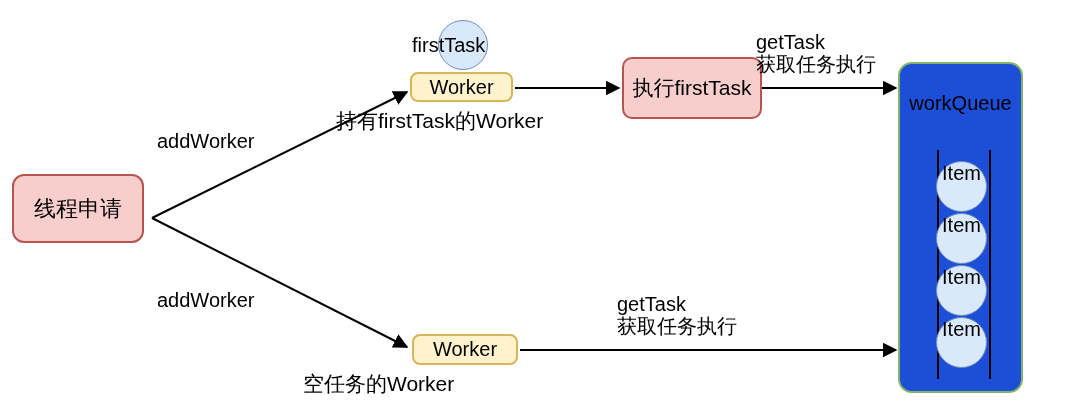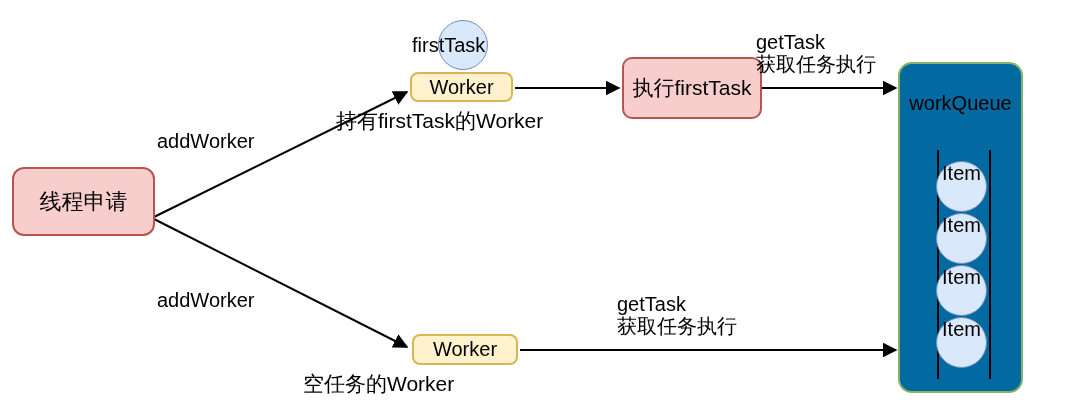--- a/index.html
+++ b/index.html
@@ -20,21 +20,21 @@
     box-sizing:border-box;
     text-align:center;
   }
   .label{
     position:absolute;
     text-align:left;
     line-height:22px;
     white-space:nowrap;
   }
   
-  .n-thread{left:12px;top:167px;width:143px;height:69px;border-radius:12px;font-size:22px;}
+  .n-thread{left:12px;top:174px;width:132px;height:69px;border-radius:12px;font-size:22px;}
   .n-worker-top{left:410px;top:72px;width:103px;height:30px;border-radius:8px;font-size:20px;}
   .n-worker-bottom{left:412px;top:334px;width:106px;height:31px;border-radius:8px;font-size:20px;}
   .n-exec{left:622px;top:57px;width:140px;height:62px;border-radius:10px;font-size:21px;}
   .n-queue{left:898px;top:62px;width:125px;height:331px;border-radius:14px;display:block;}
   .n-firsttask{left:438px;top:20px;width:50px;height:50px;border-radius:50%;border-width:1.5px;}
   
   .l-firsttask{left:412px;top:34px;width:100px;font-size:20px;}
   .l-addworker-top{left:157px;top:130px;width:160px;font-size:20px;}
   .l-addworker-bottom{left:157px;top:289px;width:160px;font-size:20px;}
   .l-caption-top{left:336px;top:110px;width:260px;font-size:21px;}
@@ -84,21 +84,21 @@
   </div>
 
   <div class="node n-worker-bottom" style="background-color: rgb(255, 242, 204); border-color: rgb(214, 182, 86);">
     <span>Worker</span>
   </div>
 
   <div class="node n-exec" style="background-color: rgb(248, 206, 204); border-color: rgb(184, 84, 80);">
     <span>执行firstTask</span>
   </div>
 
-  <div class="node n-queue" style="background-color: #0369a1; border-color: rgb(130, 179, 102);">
+  <div class="node n-queue" style="background-color: #1d4ed8; border-color: rgb(130, 179, 102);">
     <div class="queue-title">workQueue</div>
     <div class="queue-rail rail-left"></div>
     <div class="queue-rail rail-right"></div>
     <div class="queue-item qi-0" style="background-color: rgb(218, 232, 252); border-color: rgb(108, 142, 191);">
       <span>Item</span>
     </div>
     <div class="queue-item qi-1" style="background-color: rgb(218, 232, 252); border-color: rgb(108, 142, 191);">
       <span>Item</span>
     </div>
     <div class="queue-item qi-2" style="background-color: rgb(218, 232, 252); border-color: rgb(108, 142, 191);">

